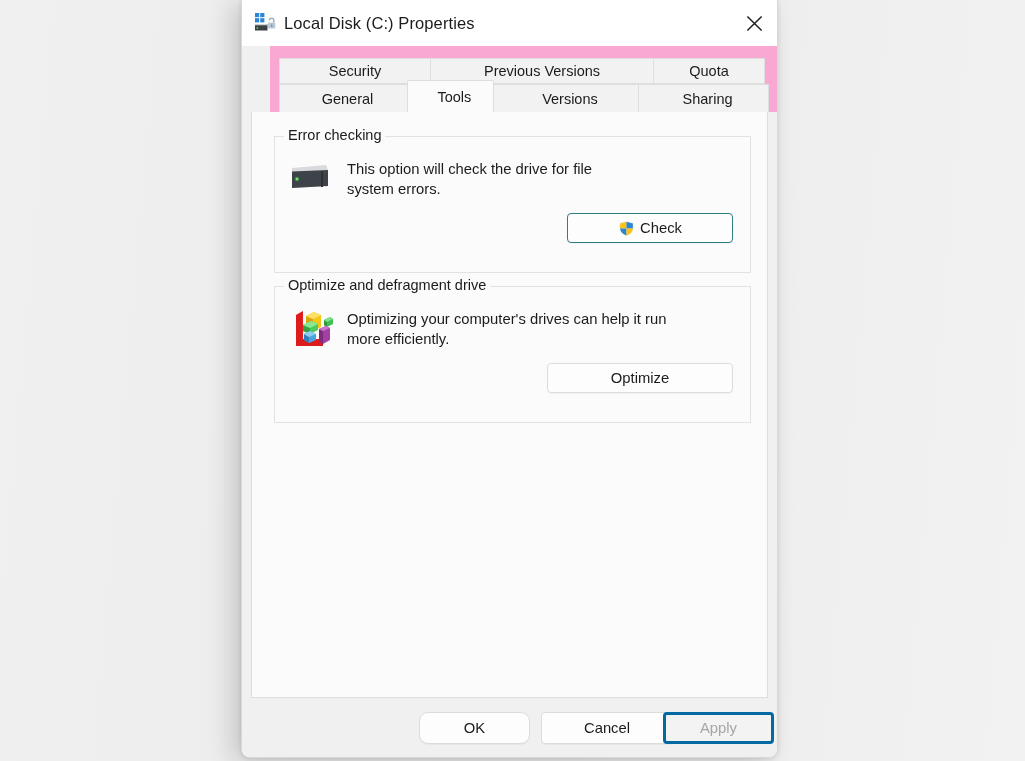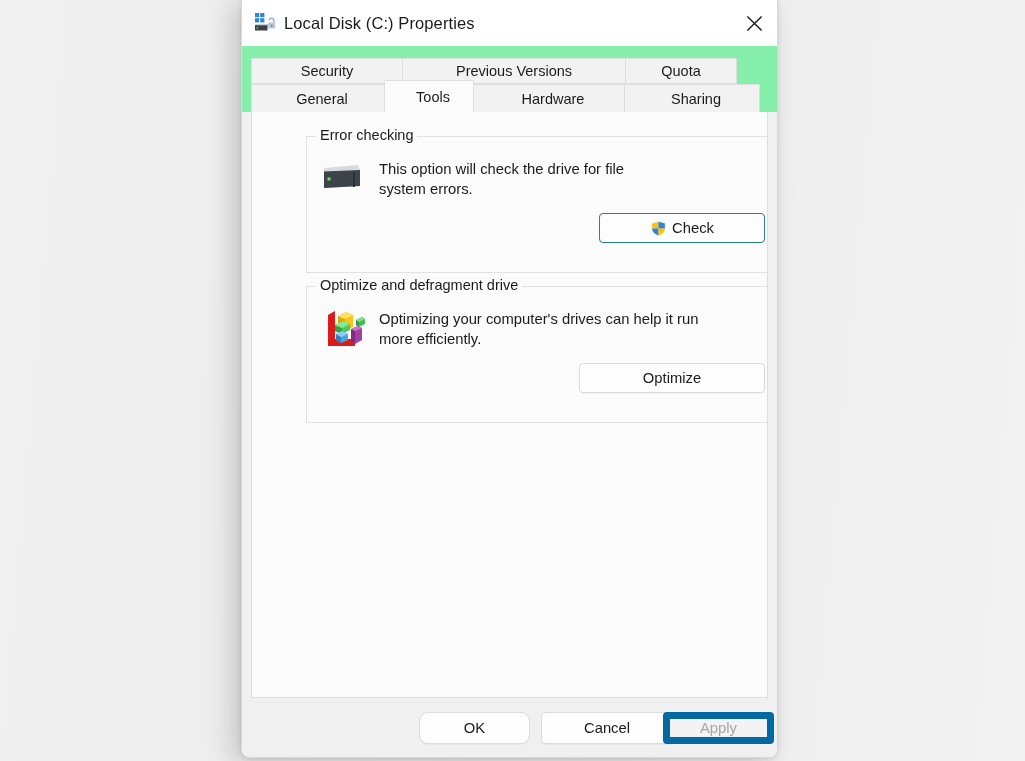--- a/index.html
+++ b/index.html
@@ -83,22 +83,23 @@
     display: flex;
     flex-direction: column;
     position: relative;
     min-height: 0;
   }
 
   
   .tabstrip {
     flex: 0 0 auto;
     padding: 12px 9px 0 9px;
-    background: #86efac;
-    position: relative;
+    background: #f9a8d4;
+    position: relative;
+    margin-left: 28px;
   }
   .tabrow {
     display: flex;
     height: 26px;
     position: relative;
   }
   .tab {
     background: #f2f2f2;
     border: 1px solid #dedede;
     border-bottom: none;
@@ -145,21 +146,20 @@
     min-height: 0;
     overflow: hidden;
   }
 
   
   .groupbox {
     position: absolute;
     border: 1px solid #e2e2e2;
     box-sizing: border-box;
     background: transparent;
-    margin-left: 32px;
   }
   .groupbox-title {
     position: absolute;
     top: -10px;
     left: 9px;
     background: #fbfbfb;
     padding: 0 4px;
     font-size: 14.5px;
     color: #1b1b1b;
     white-space: nowrap;
@@ -233,21 +233,21 @@
   .footer .btn {
     top: 14px;
     height: 32px;
     border-radius: 4px;
   }
   #btn-ok     { left: 177px; width: 111px; border-radius: 9px; }
   #btn-cancel { left: 299px; width: 132px; }
   #btn-apply  {
     left: 421px; width: 111px;
     background: #f3f3f3;
-    border: 7px solid #0369a1;
+    border: 3px solid #0369a1;
     color: #a6a6a6;
     box-shadow: none;
   }
 </style>
 </head>
 <body>
 
 <div class="desktop"></div>
 
 <div class="window">
@@ -282,21 +282,21 @@
 
     <div class="tabstrip">
       <div class="tabrow top">
         <div class="tab t-security">Security</div>
         <div class="tab t-previous">Previous Versions</div>
         <div class="tab t-quota">Quota</div>
       </div>
       <div class="tabrow bottom">
         <div class="tab t-general">General</div>
         <div class="tab t-tools active">Tools</div>
-        <div class="tab t-hardware">Hardware</div>
+        <div class="tab t-hardware">Versions</div>
         <div class="tab t-sharing">Sharing</div>
       </div>
     </div>
 
     <div class="content">
 
       <div class="groupbox" id="gb-error">
         <div class="groupbox-title">Error checking</div>
 
         <span class="row-icon hdd" style="top:25px;">

